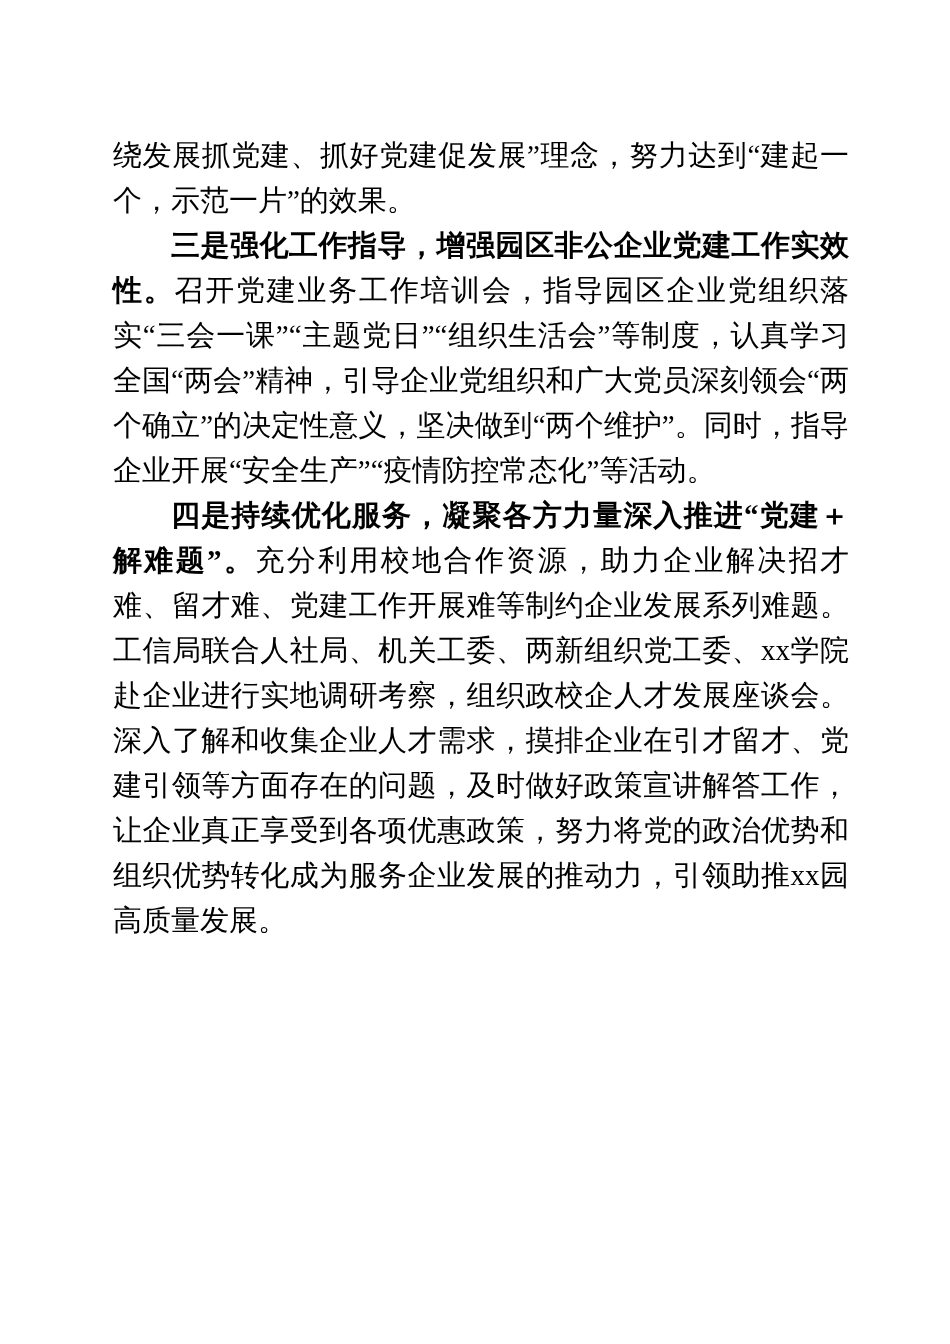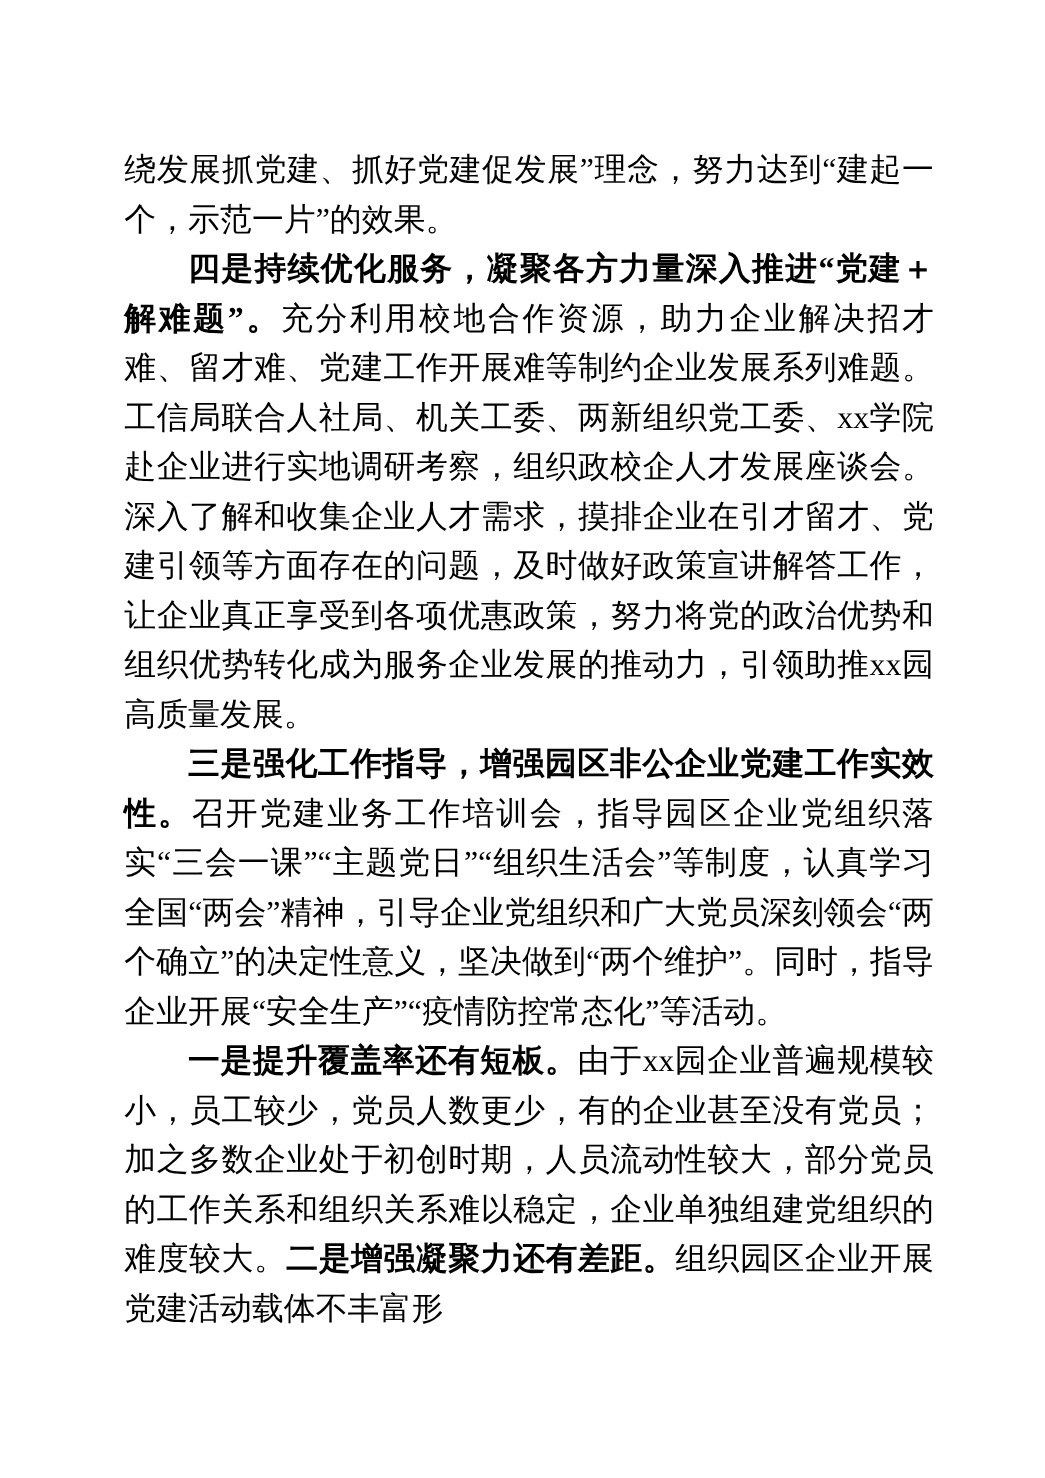--- a/index.html
+++ b/index.html
@@ -39,17 +39,16 @@
   }
   .run { font-weight: 400; }
   .run.bold { font-weight: 700; }
 </style>
 </head>
 <body>
 
 <div class="page">
   <div class="doc-content">
       <p class="body"><span class="run">绕发展抓党建、抓好党建促发展”理念，努力达到“建起一个，示范一片”的效果。</span></p>
+      <p class="body indent"><span class="run bold">三是强化工作指导，增强园区非公企业党建工作实效性。</span><span class="run">召开党建业务工作培训会，指导园区企业党组织落实“三会一课”“主题党日”“组织生活会”等制度，认真学习全国“两会”精神，引导企业党组织和广大党员深刻领会“两个确立”的决定性意义，坚决做到“两个维护”。同时，指导企业开展“安全生产”“疫情防控常态化”等活动。</span></p>
       <p class="body indent"><span class="run bold">四是持续优化服务，凝聚各方力量深入推进“党建＋解难题”。</span><span class="run">充分利用校地合作资源，助力企业解决招才难、留才难、党建工作开展难等制约企业发展系列难题。工信局联合人社局、机关工委、两新组织党工委、xx学院赴企业进行实地调研考察，组织政校企人才发展座谈会。深入了解和收集企业人才需求，摸排企业在引才留才、党建引领等方面存在的问题，及时做好政策宣讲解答工作，让企业真正享受到各项优惠政策，努力将党的政治优势和组织优势转化成为服务企业发展的推动力，引领助推xx园高质量发展。</span></p>
-      <p class="body indent"><span class="run bold">三是强化工作指导，增强园区非公企业党建工作实效性。</span><span class="run">召开党建业务工作培训会，指导园区企业党组织落实“三会一课”“主题党日”“组织生活会”等制度，认真学习全国“两会”精神，引导企业党组织和广大党员深刻领会“两个确立”的决定性意义，坚决做到“两个维护”。同时，指导企业开展“安全生产”“疫情防控常态化”等活动。</span></p>
-      <p class="body indent"><span class="run bold">一是提升覆盖率还有短板。</span><span class="run">由于xx园企业普遍规模较小，员工较少，党员人数更少，有的企业甚至没有党员；加之多数企业处于初创时期，人员流动性较大，部分党员的工作关系和组织关系难以稳定，企业单独组建党组织的难度较大。</span><span class="run bold">二是增强凝聚力还有差距。</span><span class="run">组织园区企业开展党建活动载体不丰富形</span></p>
     </div>
 </div>
 
 </body></html>

